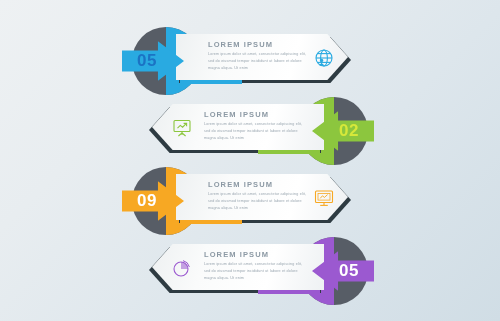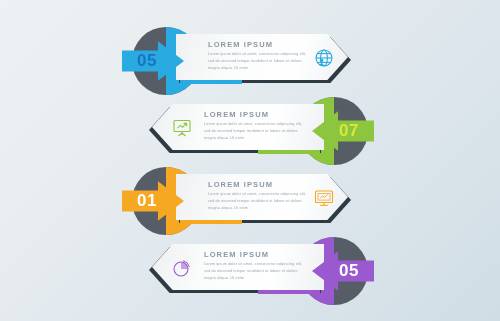--- a/index.html
+++ b/index.html
@@ -171,21 +171,21 @@
             <polyline points="7.5,12.2 10.3,9.4 12.6,11.2 16.4,7.4"></polyline>
             <polyline points="13.6,7.4 16.6,7.4 16.6,10.2"></polyline>
             <line x1="12" y1="15.5" x2="12" y2="19"></line>
             <line x1="8.4" y1="20" x2="12" y2="17"></line>
             <line x1="15.6" y1="20" x2="12" y2="17"></line>
           </svg>
         </div>
       </div>
     </div>
     <div class="badge">
-      <span class="badge-num" style="--numshift:6px;">07</span>
+      <span class="badge-num" style="--numshift:6px;">02</span>
     </div>
   </div>
 
   <div class="row row-3 dir-l" style="--accent:#f7a823;--num:#ffffff;">
     <div class="circle-wrap">
       <div class="circle-base"></div>
       <div class="circle-accent"></div>
     </div>
     <div class="banner">
       <div class="banner-shadow"></div>
@@ -201,21 +201,21 @@
             <rect x="3.5" y="5" width="17" height="11.5" rx="1"></rect>
             <rect x="6" y="7.4" width="12" height="6.7" stroke-width="0.8"></rect>
             <polyline points="8.2,12.4 10.4,9.8 12.4,11.4 15.6,8.6" stroke-width="0.9"></polyline>
             <line x1="12" y1="16.5" x2="12" y2="19"></line>
             <line x1="8.2" y1="19.4" x2="15.8" y2="19.4"></line>
           </svg>
         </div>
       </div>
     </div>
     <div class="badge">
-      <span class="badge-num" style="--numshift:-6px;">01</span>
+      <span class="badge-num" style="--numshift:-6px;">09</span>
     </div>
   </div>
 
   <div class="row row-4 dir-r" style="--accent:#9b59d0;--num:#ffffff;">
     <div class="circle-wrap">
       <div class="circle-base"></div>
       <div class="circle-accent"></div>
     </div>
     <div class="banner">
       <div class="banner-shadow"></div>

